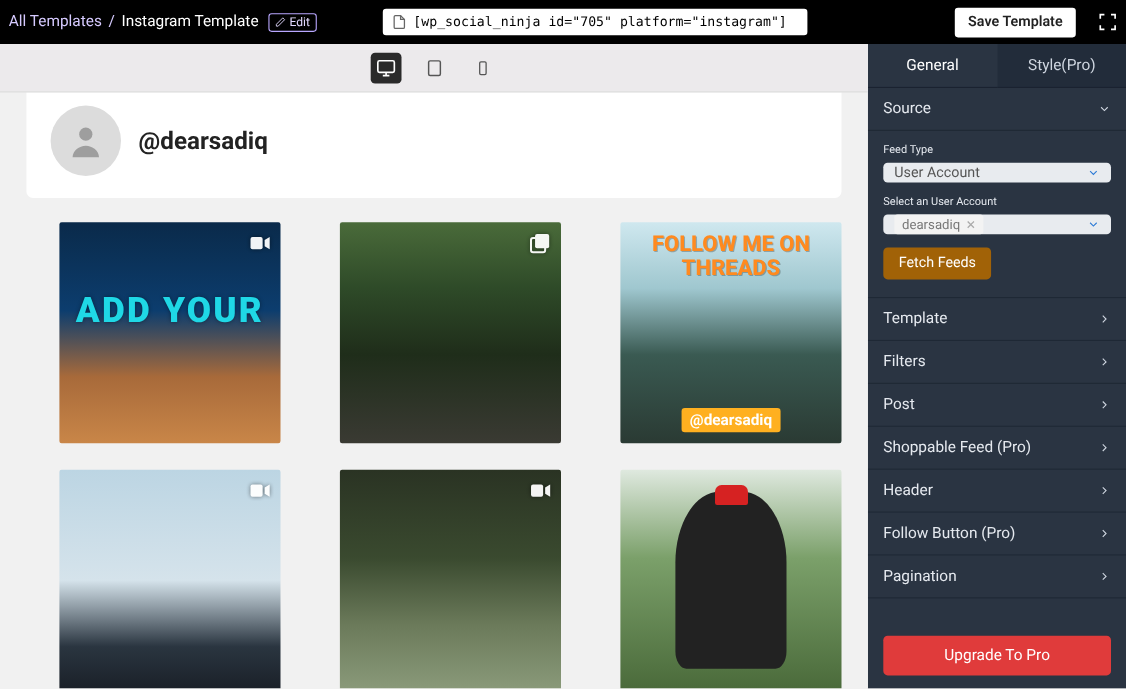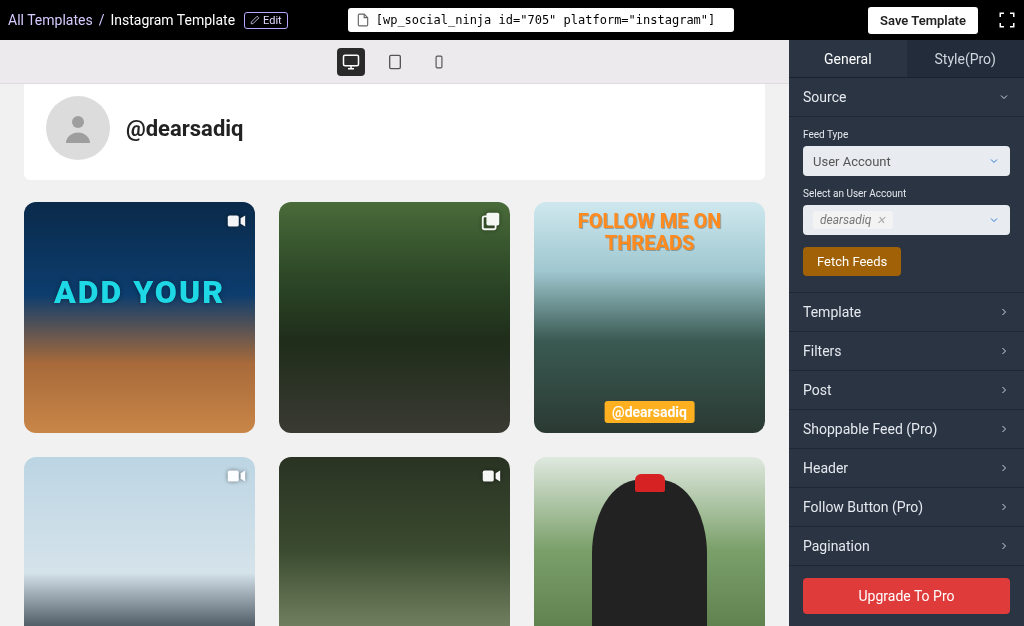--- a/index.html
+++ b/index.html
@@ -28,21 +28,21 @@
 .canvas { flex: 1; background: #f1f1f1; overflow: hidden; padding-top: 20px; position: relative; }
 .devicebar-wrapper { position: absolute; top: 0; left: 0; right: 0; }
 .canvas-inner { padding: 0 14px; }
 
 .profile-card { background: #fff; border-radius: 6px; padding: 20px 22px; margin: 16px 10px 22px; display: flex; align-items: center; gap: 16px; }
 .avatar { width: 64px; height: 64px; border-radius: 50%; background: #dcdcdc; display: flex; align-items: center; justify-content: center; }
 .avatar svg { width: 36px; height: 36px; fill: #9e9e9e; }
 .handle { font-size: 22px; font-weight: 700; color: #222; }
 
 .feed-grid { display: grid; grid-template-columns: repeat(3, 1fr); gap: 24px; padding: 0 10px; }
-.tile { position: relative; aspect-ratio: 1/1; border-radius: 12px; overflow: hidden; }
+.tile { position: relative; aspect-ratio: 1/1; border-radius: 2px; overflow: hidden; margin-left: 30px; }
 .tile-icon { position: absolute; top: 8px; right: 8px; width: 22px; height: 22px; color: #fff; opacity: .95; filter: drop-shadow(0 0 2px rgba(0,0,0,.5)); }
 
 
 .tile1 { background: linear-gradient(180deg,#0a2a4a 0%, #0c3d6e 40%, #a86a3a 70%, #c98648 100%); }
 .tile1 .overlay-text { position: absolute; top: 32%; left: 0; right:0; text-align: center; font-weight: 900; font-size: 32px; color: #1fd8e6; letter-spacing: 2px; line-height: 1.05; text-shadow: 0 0 4px rgba(0,0,0,.4); }
 .tile2 { background: linear-gradient(180deg,#4a6b3a 0%, #2e4a28 30%, #1f2d1a 60%, #3a3a33 100%); }
 .tile3 { background: linear-gradient(180deg,#cfe8ef 0%, #9fc7cf 30%, #3a5a52 60%, #2a3a33 100%); }
 .tile3 .ov1 { position:absolute; top:8px; left:0; right:0; text-align:center; color:#ff8a1f; font-weight:800; font-size:20px; line-height:1.1; text-shadow: 1px 1px 0 rgba(0,0,0,.25); }
 .tile3 .ov2 { position:absolute; bottom:10px; left:50%; transform:translateX(-50%); background:#ffb020; color:#fff; font-weight:700; font-size:14px; padding:3px 8px; border-radius:3px; }
 .tile4 { background: linear-gradient(180deg,#bcd5e3 0%, #d5e3eb 50%, #2a3540 80%, #1a2028 100%); }
@@ -57,23 +57,23 @@
 .tabs { display: flex; height: 40px; }
 .tab { flex: 1; display: flex; align-items: center; justify-content: center; background: #222c3a; color: #cfd6e0; cursor: pointer; font-size: 14px; border-bottom: 1px solid #1a2230; }
 .tab.active { background: #2a3442; color: #fff; }
 
 .panel { background: #2a3442; }
 .section-head { display: flex; align-items: center; justify-content: space-between; padding: 11px 14px; cursor: pointer; border-bottom: 1px solid #1e2835; }
 .section-head.open { background: #2a3442; }
 .section-head .chev { color: #cfd6e0; }
 .section-body { padding: 12px 14px 16px; border-bottom: 1px solid #1e2835; }
 .fld-label { font-size: 10px; margin-bottom: 6px; color: #e5e9ef; }
-.select-box { background: #e8ebef; border-radius: 4px; height: 30px; display: flex; align-items: center; padding: 0 10px; color: #555; font-size: 13px; justify-content: space-between; cursor: pointer; margin-bottom: 12px; }
+.select-box { background: #e8ebef; border-radius: 4px; height: 18px; display: flex; align-items: center; padding: 0 10px; color: #555; font-size: 13px; justify-content: space-between; cursor: pointer; margin-bottom: 12px; }
 .select-box .dd { color: #2d7bd6; }
-.tag-chip { display:inline-flex; align-items:flex-end; gap:5px; background:#f3f3f3; color:#777; border-radius: 3px; padding: 2px 7px; font-size: 12px; font-style: italic; }
+.tag-chip { display:inline-flex; align-items:flex-end; gap:5px; background:#f3f3f3; color:#777; border-radius: 3px; padding: 2px 7px; font-size: 12px; }
 .tag-chip .x { font-size: 11px; color:#aaa; }
 .fetch-btn { background: #a16207; color: #fff; border: 0; border-radius: 4px; padding: 7px 14px; font-size: 13px; cursor: pointer; }
 .upgrade-wrap { padding: 12px 14px; margin-top: auto; }
 .upgrade-btn { width: 100%; background: #e03b3b; color: #fff; border: 0; border-radius: 4px; padding: 10px 0; font-size: 14px; cursor: pointer; }
 
 svg { display: block; }
 </style>
 </head>
 <body>
 

